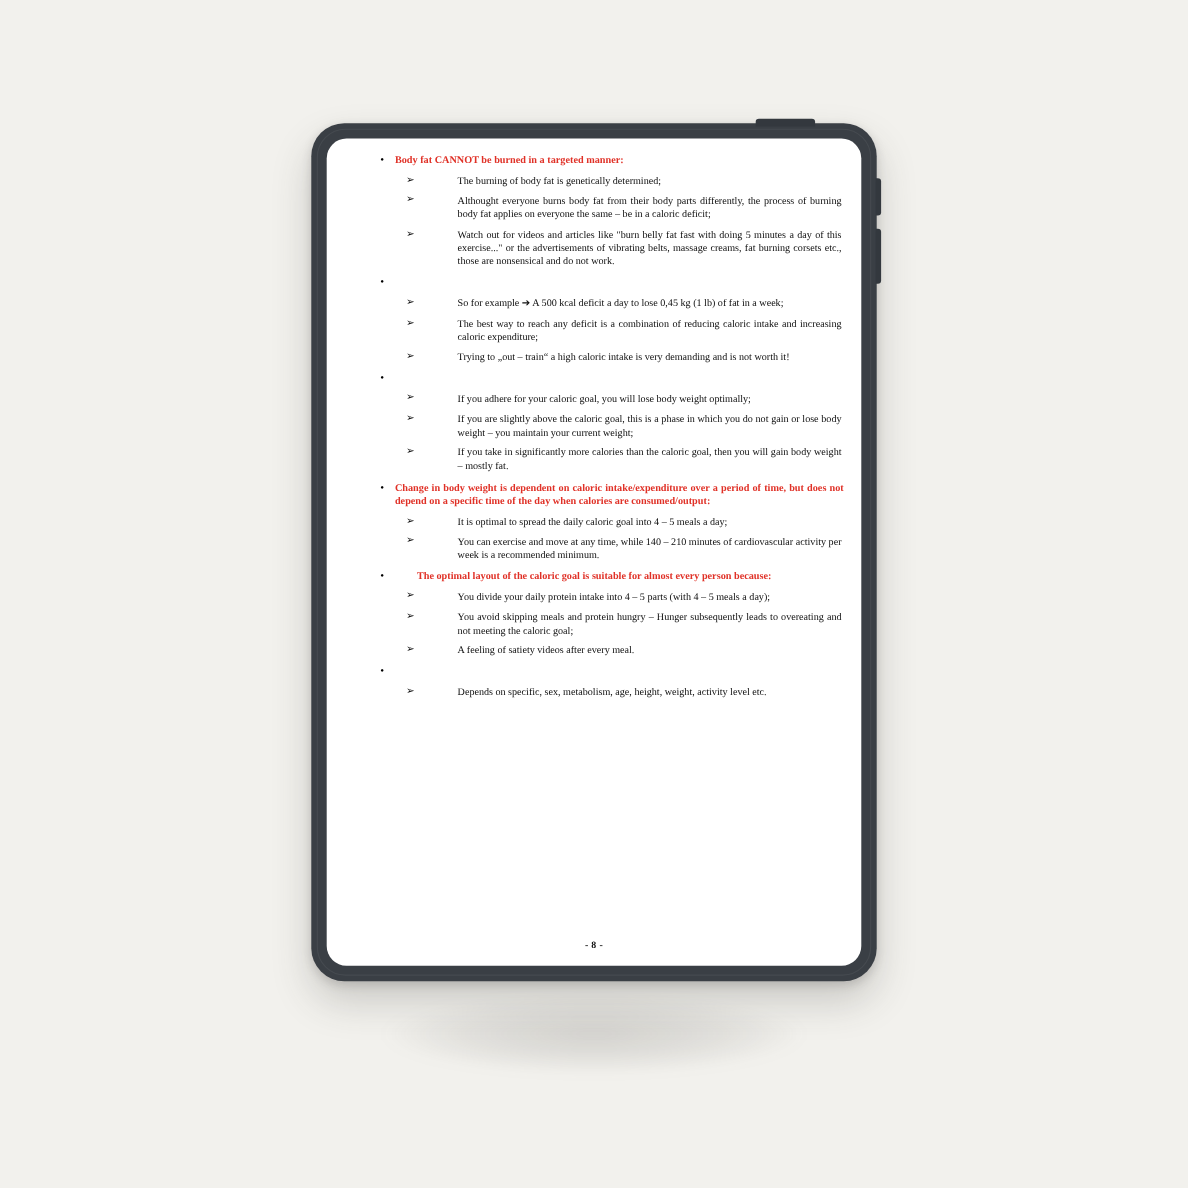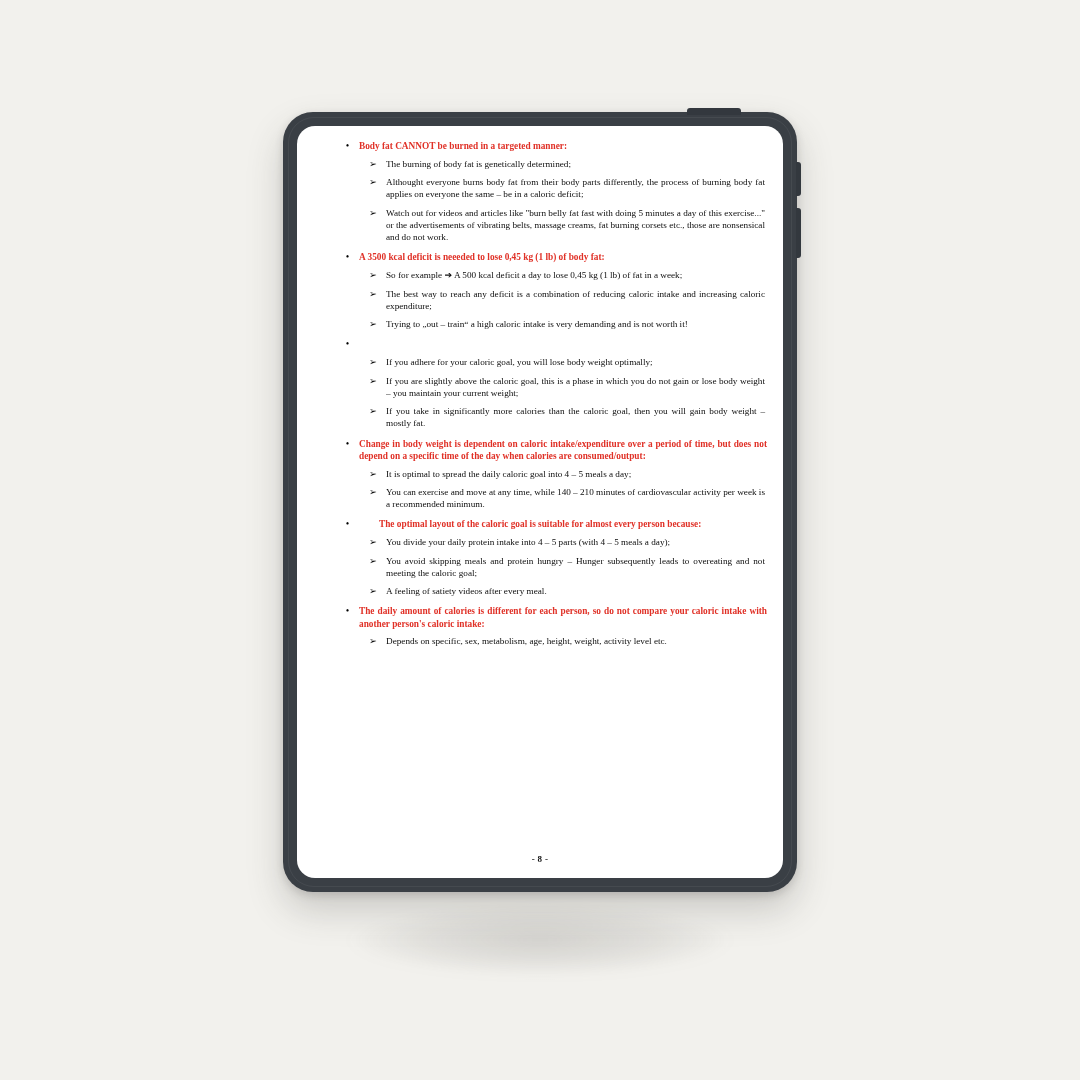--- a/index.html
+++ b/index.html
@@ -155,20 +155,21 @@
     font-size: 9.4px;
     line-height: 1.3;
   }
   .sub-text {
     flex: 1 1 auto;
     font-size: 9.2px;
     line-height: 1.33;
     text-align: justify;
     text-justify: inter-word;
     padding-right: 2px;
+    margin-left: 30px;
   }
 
   .page-number {
     position: absolute;
     left: 0;
     right: 0;
     bottom: 14px;
     text-align: center;
     font-size: 9px;
     font-weight: bold;
@@ -206,21 +207,20 @@
                 </div>
                 <div class="sub-row">
                   <span class="sub-arrow">➢</span>
                   <span class="sub-text">Watch out for videos and articles like "burn belly fat fast with doing 5 minutes a day of this exercise..." or the advertisements of vibrating belts, massage creams, fat burning corsets etc., those are nonsensical and do not work.</span>
                 </div>
               </div>
             </div>
             <div class="block">
               <div class="head-row">
                 <span class="bullet-dot">•</span>
-                <span class="head-text" style="color: rgb(224, 49, 39);">A 3500 kcal deficit is neeeded to lose 0,45 kg (1 lb) of body fat:</span>
               </div>
               <div class="sub-list">
                 <div class="sub-row">
                   <span class="sub-arrow">➢</span>
                   <span class="sub-text">So for example ➔ A 500 kcal deficit a day to lose 0,45 kg (1 lb) of fat in a week;</span>
                 </div>
                 <div class="sub-row">
                   <span class="sub-arrow">➢</span>
                   <span class="sub-text">The best way to reach any deficit is a combination of reducing caloric intake and increasing caloric expenditure;</span>
                 </div>
@@ -281,21 +281,20 @@
                 </div>
                 <div class="sub-row">
                   <span class="sub-arrow">➢</span>
                   <span class="sub-text">A feeling of satiety videos after every meal.</span>
                 </div>
               </div>
             </div>
             <div class="block">
               <div class="head-row">
                 <span class="bullet-dot">•</span>
-                <span class="head-text" style="color: rgb(224, 49, 39);">The daily amount of calories is different for each person, so do not compare your caloric intake with another person's caloric intake:</span>
               </div>
               <div class="sub-list">
                 <div class="sub-row">
                   <span class="sub-arrow">➢</span>
                   <span class="sub-text"> Depends on specific, sex, metabolism, age, height, weight, activity level etc.</span>
                 </div>
               </div>
             </div>
           </div>
         <div class="page-number">- 8 -</div>

